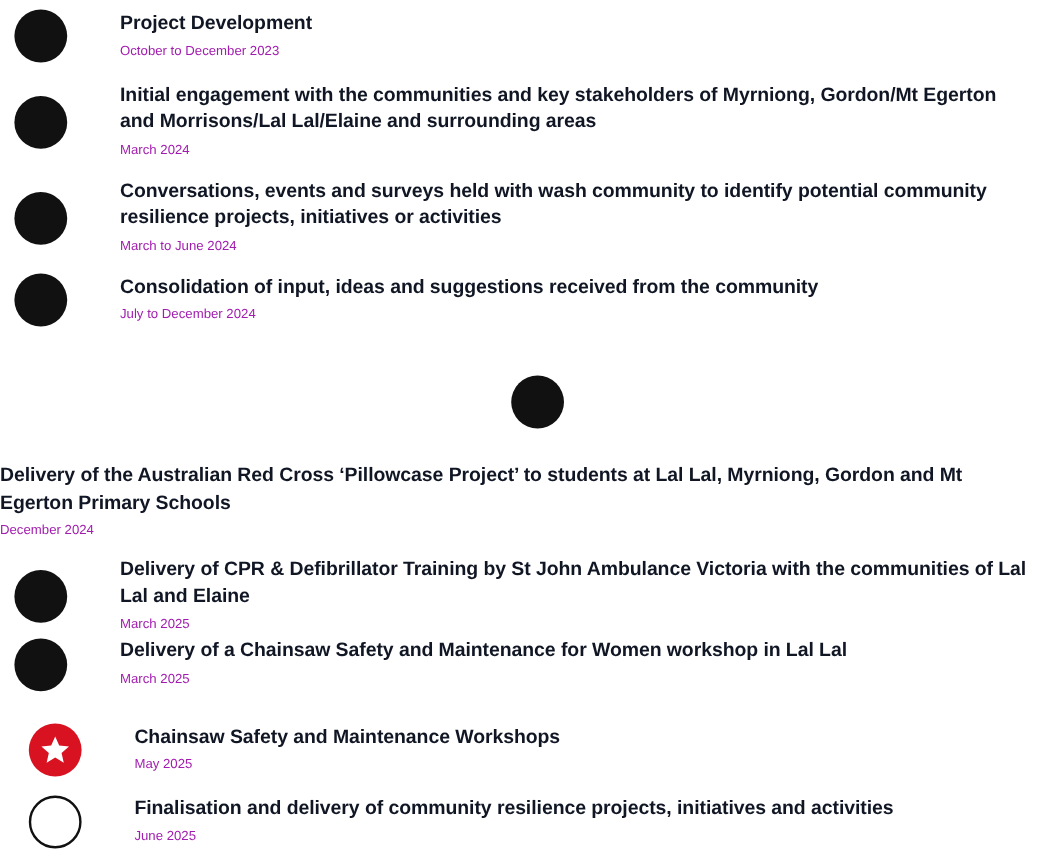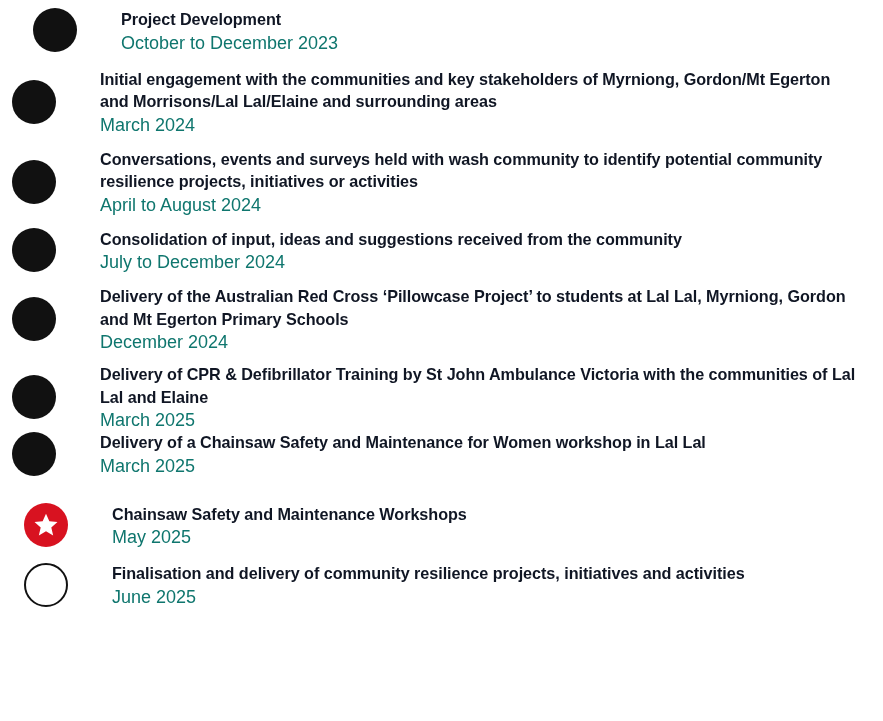--- a/index.html
+++ b/index.html
@@ -73,34 +73,34 @@
   }
   .item-title {
     color: #101624;
     font-size: 16.2px;
     font-weight: bold;
     line-height: 22.5px;
     letter-spacing: -0.05px;
     margin: 0;
   }
   .item-date {
-    color: #0f766e;
-    font-size: 18px;
+    color: #a21caf;
+    font-size: 11px;
     font-weight: normal;
     line-height: 21px;
     margin: 2px 0 0 0;
   }
 </style>
 </head>
 <body>
 
 <div id="timeline">
   <ul class="timeline-list">
 
-    <li class="timeline-item" style="margin-top:8px;padding-left:21px;">
+    <li class="timeline-item" style="margin-top:8px;">
       <div class="marker-col">
         <div class="marker"></div>
       </div>
       <div class="content-col">
         <p class="item-title">Project Development</p>
         <p class="item-date">October to December 2023</p>
       </div>
     </li>
 
     <li class="timeline-item" style="margin-top:14px;align-items:flex-end;">
@@ -112,35 +112,35 @@
         <p class="item-date">March 2024</p>
       </div>
     </li>
 
     <li class="timeline-item" style="margin-top:12px;">
       <div class="marker-col" style="align-self:center;">
         <div class="marker"></div>
       </div>
       <div class="content-col">
         <p class="item-title">Conversations, events and surveys held with wash community to identify potential community resilience projects, initiatives or activities</p>
-        <p class="item-date">April to August 2024</p>
+        <p class="item-date">March to June 2024</p>
       </div>
     </li>
 
     <li class="timeline-item" style="margin-top:12px;">
       <div class="marker-col" style="align-self:center;">
         <div class="marker"></div>
       </div>
       <div class="content-col">
         <p class="item-title">Consolidation of input, ideas and suggestions received from the community</p>
         <p class="item-date">July to December 2024</p>
       </div>
     </li>
 
-    <li class="timeline-item" style="margin-top:12px;">
+    <li class="timeline-item" style="margin-top:12px;flex-direction:column;">
       <div class="marker-col" style="align-self:center;">
         <div class="marker"></div>
       </div>
       <div class="content-col">
         <p class="item-title">Delivery of the Australian Red Cross ‘Pillowcase Project’ to students at Lal Lal, Myrniong, Gordon and Mt Egerton Primary Schools</p>
         <p class="item-date">December 2024</p>
       </div>
     </li>
 
     <li class="timeline-item" style="margin-top:10px;">

